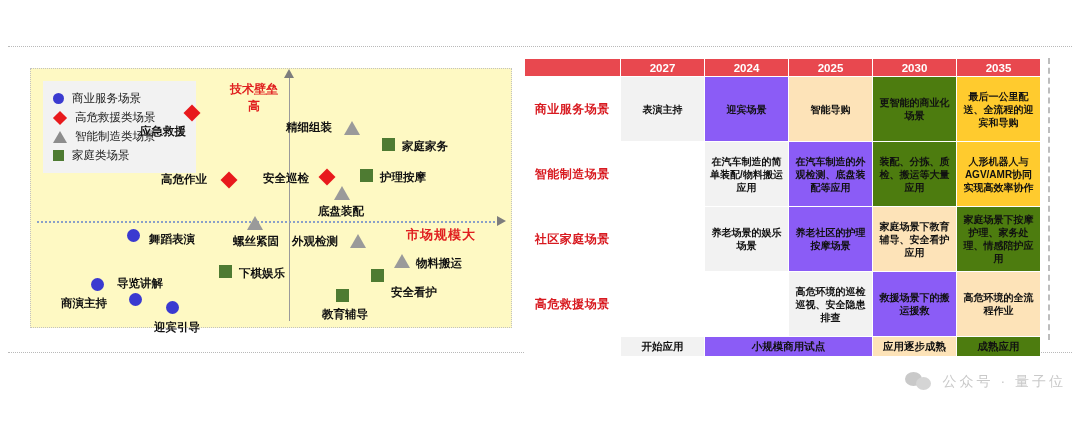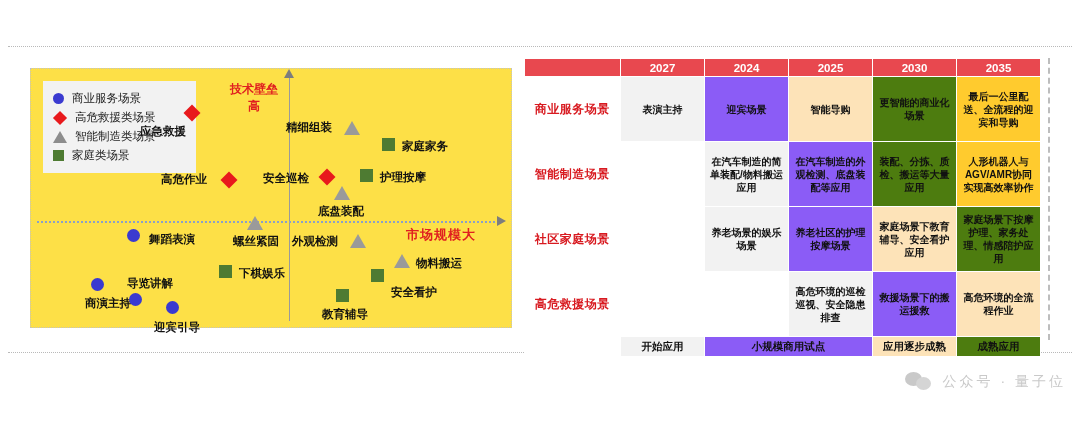--- a/index.html
+++ b/index.html
@@ -31,21 +31,21 @@
   #watermark .wm-icon{position:relative;width:30px;height:24px;}
   #watermark .wm-icon .b1,#watermark .wm-icon .b2{
     position:absolute;background:#c9c9c9;border-radius:50%;
   }
   #watermark .wm-icon .b1{width:17px;height:14px;left:0;top:2px;}
   #watermark .wm-icon .b2{width:15px;height:13px;left:11px;top:7px;background:#d5d5d5;}
 
   
   #quadrant-panel{
     position:absolute;left:30px;top:68px;width:480px;height:258px;
-    border:1px dotted #c2c2c2;background:#fde047;
+    border:1px dotted #c2c2c2;background:#fef9c3;
   }
   #axis-y{position:absolute;left:258px;top:6px;width:0;height:246px;border-left:1px solid #9a9a9a;}
   #axis-y-head{
     position:absolute;left:253px;top:0px;width:0;height:0;
     border-left:5px solid transparent;border-right:5px solid transparent;
     border-bottom:9px solid #7d7d7d;
   }
   #axis-x{position:absolute;left:6px;top:152px;width:462px;height:0;border-top:2px dotted #8aa0c8;}
   #axis-x-head{
     position:absolute;left:466px;top:147px;width:0;height:0;
@@ -147,23 +147,23 @@
         </div>
       </div>
     <div id="points-layer">
         <div class="pt diamond" style="left: 155px; top: 38px;"></div>
         <div class="pt-label" style="left: 109px; top: 55px;">应急救援</div>
         <div class="pt diamond" style="left: 192px; top: 105px;"></div>
         <div class="pt-label" style="left: 130px; top: 103px;">高危作业</div>
         <div class="pt circle" style="left: 96px; top: 160px;"></div>
         <div class="pt-label" style="left: 118px; top: 163px;">舞蹈表演</div>
         <div class="pt circle" style="left: 60px; top: 209px;"></div>
-        <div class="pt-label" style="left: 30px; top: 227px; margin-left: 24px;">商演主持</div>
+        <div class="pt-label" style="left: 30px; top: 227px;">商演主持</div>
         <div class="pt circle" style="left: 98px; top: 224px;"></div>
-        <div class="pt-label" style="left: 96px; top: 207px;">导览讲解</div>
+        <div class="pt-label" style="left: 86px; top: 207px;">导览讲解</div>
         <div class="pt circle" style="left: 135px; top: 232px;"></div>
         <div class="pt-label" style="left: 123px; top: 251px;">迎宾引导</div>
         <div class="pt triangle" style="left: 216px; top: 147px;"></div>
         <div class="pt-label" style="left: 202px; top: 165px;">螺丝紧固</div>
         <div class="pt square" style="left: 188px; top: 196px;"></div>
         <div class="pt-label" style="left: 208px; top: 197px;">下棋娱乐</div>
         <div class="pt triangle" style="left: 313px; top: 52px;"></div>
         <div class="pt-label" style="left: 255px; top: 51px;">精细组装</div>
         <div class="pt square" style="left: 351px; top: 69px;"></div>
         <div class="pt-label" style="left: 371px; top: 70px;">家庭家务</div>

